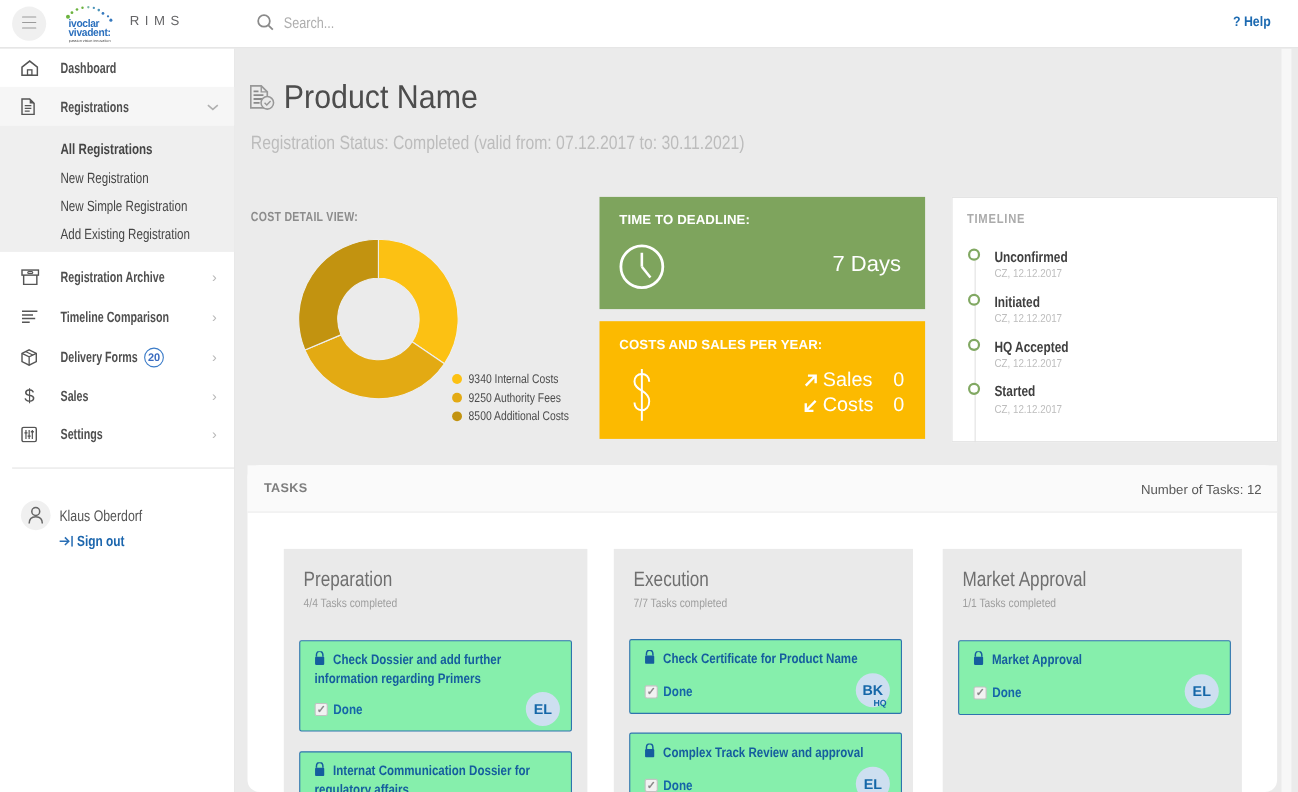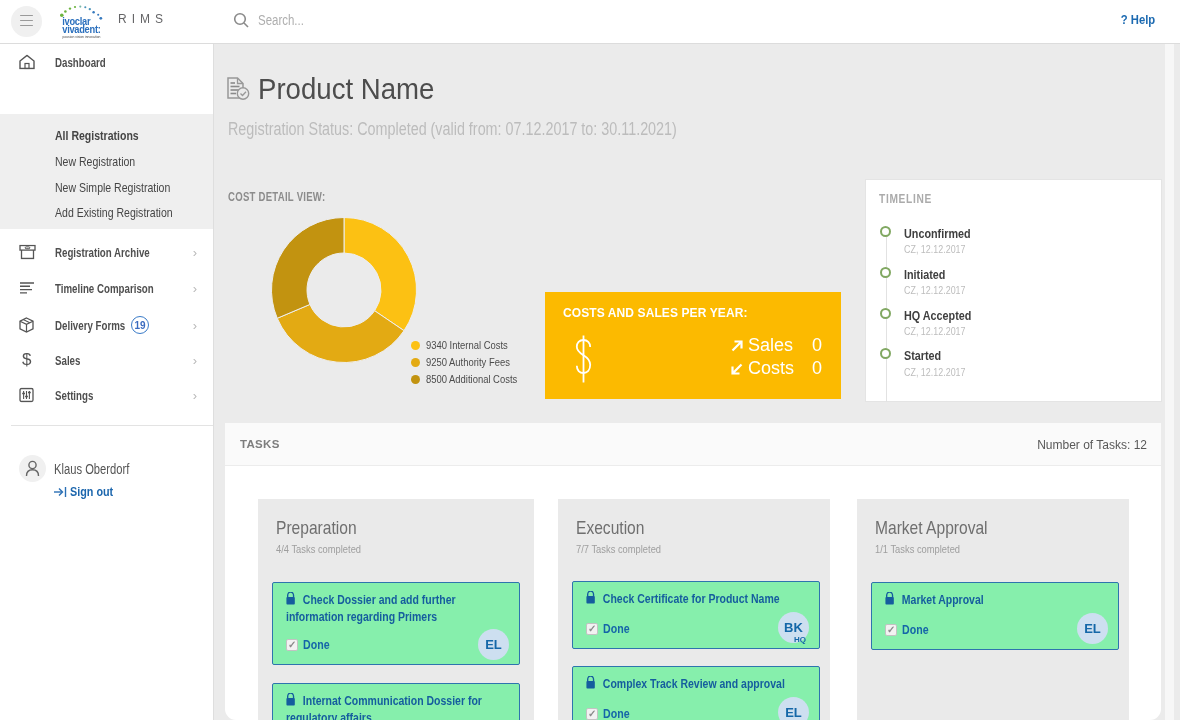--- a/index.html
+++ b/index.html
@@ -106,20 +106,33 @@
 
 <div id="sidebar">
   <div id="submenu-bg"></div>
   <div class="mrow" style="top:0">
     <svg class="ico" width="16" height="15" viewBox="0 0 16 15">
           <path d="M1 6.5 L8 1 L15 6.5 L15 14 L1 14 Z" fill="none" stroke="#555" stroke-width="1.4"></path>
           <rect x="6" y="9" width="4" height="5" fill="none" stroke="#555" stroke-width="1.2"></rect>
         </svg>
     <span class="lab">Dashboard</span>
   </div>
+  <div class="mrow" style="top:35px;background:#f6f6f6;">
+    <svg class="ico" width="13" height="16" viewBox="0 0 13 16">
+          <path d="M1 1 L8 1 L12 5 L12 15 L1 15 Z" fill="none" stroke="#555" stroke-width="1.3"></path>
+          <path d="M8 1 L8 5 L12 5" fill="#555"></path>
+          <line x1="3.5" y1="7" x2="9.5" y2="7" stroke="#555" stroke-width="1.1"></line>
+          <line x1="3.5" y1="9.5" x2="9.5" y2="9.5" stroke="#555" stroke-width="1.1"></line>
+          <line x1="3.5" y1="12" x2="8" y2="12" stroke="#555" stroke-width="1.1"></line>
+        </svg>
+    <span class="lab">Registrations</span>
+        <svg style="position:absolute;right:14px;top:15px;" width="11" height="7" viewBox="0 0 11 7">
+          <path d="M1 1.5 L5.5 5.5 L10 1.5" fill="none" stroke="#b0b0b0" stroke-width="1.4"></path>
+        </svg>
+  </div>
   <div class="subrow" style="top:84px;font-weight:bold;">All Registrations</div>
   <div class="subrow" style="top:110px;">New Registration</div>
   <div class="subrow" style="top:136px;">New Simple Registration</div>
   <div class="subrow" style="top:161px;">Add Existing Registration</div>
   <div class="mrow" style="top:190px;">
     <svg class="ico" width="17" height="15" viewBox="0 0 17 15">
           <rect x="1" y="1" width="15" height="4.6" fill="none" stroke="#555" stroke-width="1.3"></rect>
           <path d="M2.5 5.6 L2.5 14 L14.5 14 L14.5 5.6" fill="none" stroke="#555" stroke-width="1.3"></path>
           <rect x="6.2" y="2.4" width="4.6" height="1.8" rx="0.9" fill="none" stroke="#555" stroke-width="1"></rect>
         </svg>
@@ -137,21 +150,21 @@
         <span class="chev">›</span>
   </div>
   <div class="mrow" style="top:263px;">
     <svg class="ico" width="15" height="16" viewBox="0 0 15 16">
           <path d="M7.5 1 L14 4.2 L14 11.8 L7.5 15 L1 11.8 L1 4.2 Z" fill="none" stroke="#555" stroke-width="1.3"></path>
           <path d="M1 4.2 L7.5 7.4 L14 4.2 M7.5 7.4 L7.5 15" fill="none" stroke="#555" stroke-width="1.2"></path>
           <path d="M4.2 2.6 L10.8 5.8" fill="none" stroke="#555" stroke-width="1.1"></path>
         </svg>
     <span class="lab">Delivery Forms</span>
         <span class="chev">›</span>
-    <span class="badge" style="position:absolute;left:131px;top:50%;transform:translateY(-50%);width:18px;height:18px;border:1.5px solid #3a7bc8;border-radius:50%;color:#3a6bbf;font-size:10px;font-weight:bold;text-align:center;line-height:18px;">19</span>
+    <span class="badge" style="position:absolute;left:131px;top:50%;transform:translateY(-50%);width:18px;height:18px;border:1.5px solid #3a7bc8;border-radius:50%;color:#3a6bbf;font-size:10px;font-weight:bold;text-align:center;line-height:18px;">20</span>
   </div>
   <div class="mrow" style="top:298px;">
     <span class="ico" style="font-size:17px;color:#555;left:22px;">$</span>
     <span class="lab">Sales</span>
         <span class="chev">›</span>
   </div>
   <div class="mrow" style="top:333px;">
     <svg class="ico" width="15" height="15" viewBox="0 0 15 15">
           <rect x="1" y="1" width="13" height="13" rx="1.5" fill="none" stroke="#555" stroke-width="1.3"></rect>
           <line x1="4.6" y1="3.5" x2="4.6" y2="11.5" stroke="#555" stroke-width="1.1"></line>
@@ -198,20 +211,29 @@
 
 <svg class="abs" style="left:270px;top:216px;" width="148" height="148" viewBox="0 0 148 148">
  <path d="M74.00 1.50 A72.5 72.5 0 0 1 134.02 114.67 L104.63 94.75 A37 37 0 0 0 74.00 37.00 Z" fill="#fcc113" stroke="#eeeeee" stroke-width="1"></path>
  <path d="M134.02 114.67 A72.5 72.5 0 0 1 7.24 102.28 L39.93 88.43 A37 37 0 0 0 104.63 94.75 Z" fill="#e3aa13" stroke="#eeeeee" stroke-width="1"></path>
  <path d="M7.24 102.28 A72.5 72.5 0 0 1 74.00 1.50 L74.00 37.00 A37 37 0 0 0 39.93 88.43 Z" fill="#c29310" stroke="#eeeeee" stroke-width="1"></path>
 </svg>
 <div class="legrow" style="top:339px;"><span class="dot" style="background:#fcc113"></span><span class="lt">9340 Internal Costs</span></div>
 <div class="legrow" style="top:356px;"><span class="dot" style="background:#e3aa13"></span><span class="lt">9250 Authority Fees</span></div>
 <div class="legrow" style="top:373px;"><span class="dot" style="background:#c29310"></span><span class="lt">8500 Additional Costs</span></div>
 
+<div id="greenbox">
+  <div class="boxlabel">TIME TO DEADLINE:</div>
+  <svg class="abs" style="left:17px;top:42px;" width="43" height="43" viewBox="0 0 44 44">
+    <circle cx="22" cy="22" r="19.5" fill="none" stroke="#fff" stroke-width="2.6"></circle>
+    <line x1="22" y1="22" x2="22" y2="9" stroke="#fff" stroke-width="2.4"></line>
+    <line x1="22" y1="22" x2="30" y2="32" stroke="#fff" stroke-width="2.4"></line>
+  </svg>
+  <div id="days">7 Days</div>
+</div>
 
 <div id="yellowbox">
   <div class="boxlabel">COSTS AND SALES PER YEAR:</div>
   <svg class="abs" style="left:28px;top:43px;" width="21" height="48" viewBox="0 0 21 48">
     <path d="M17.2 12 C17.2 7.5 14.3 5 10.5 5 C6.3 5 3.8 8 3.8 11.8 C3.8 16.2 7.2 18.2 10.5 20.2 C13.8 22.2 17.2 24.8 17.2 29.8 C17.2 35 14.2 38 10.5 38 C6.5 38 3.8 35.2 3.8 30.8" fill="none" stroke="#fff" stroke-width="1.8"></path>
     <line x1="10.5" y1="0.5" x2="10.5" y2="47.5" stroke="#fff" stroke-width="1.8"></line>
   </svg>
   <div class="srow" style="top:43px;">
         <svg width="12" height="12" viewBox="0 0 12 12">
           <path d="M1.5 10.5 L9.5 2.5 M3.5 1.5 L10.5 1.5 L10.5 8.5" fill="none" stroke="#fff" stroke-width="2.2"></path>

